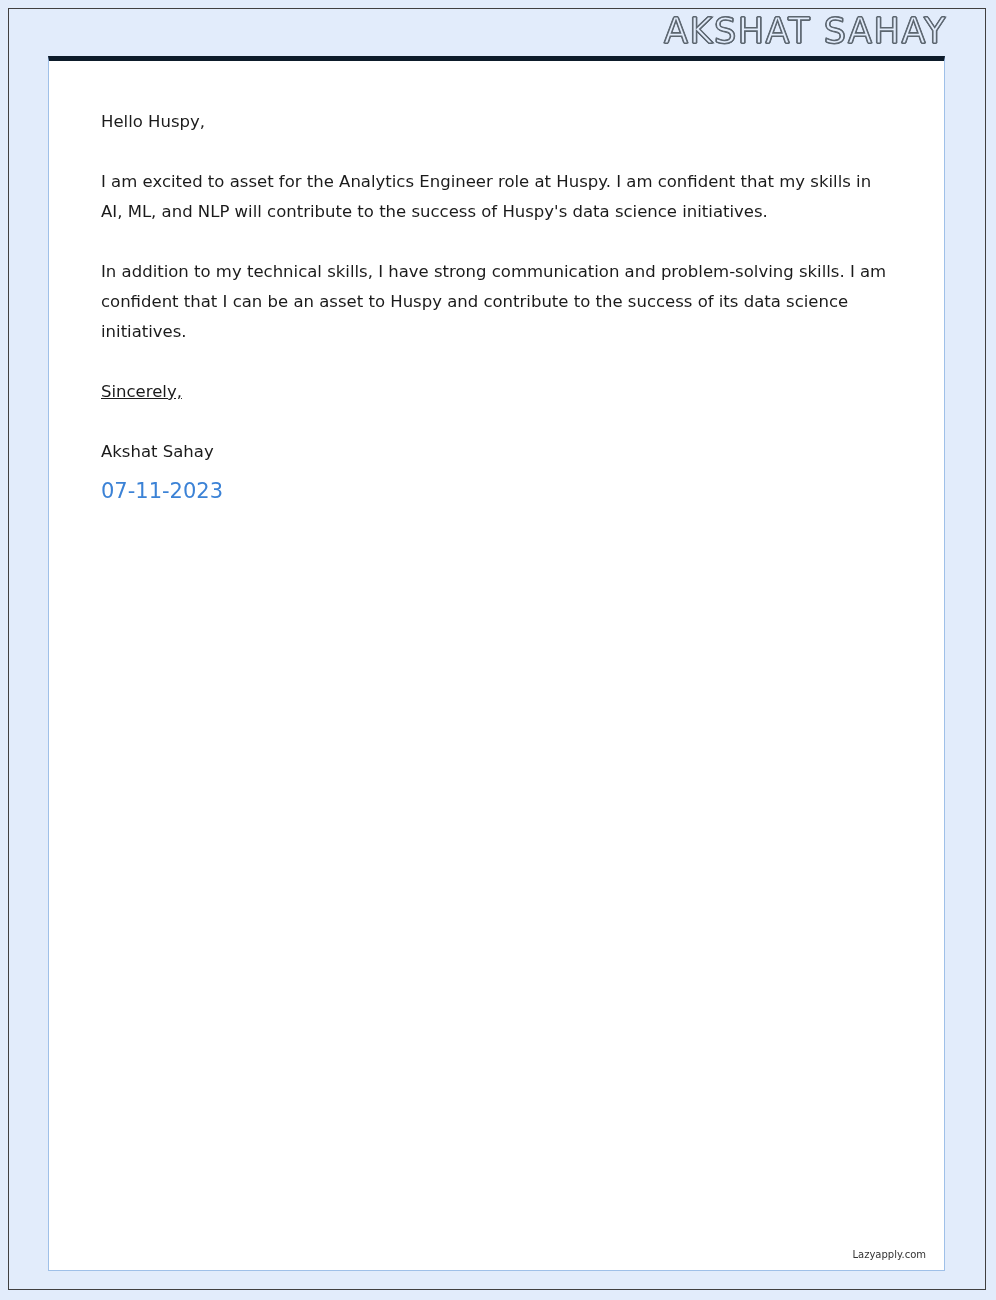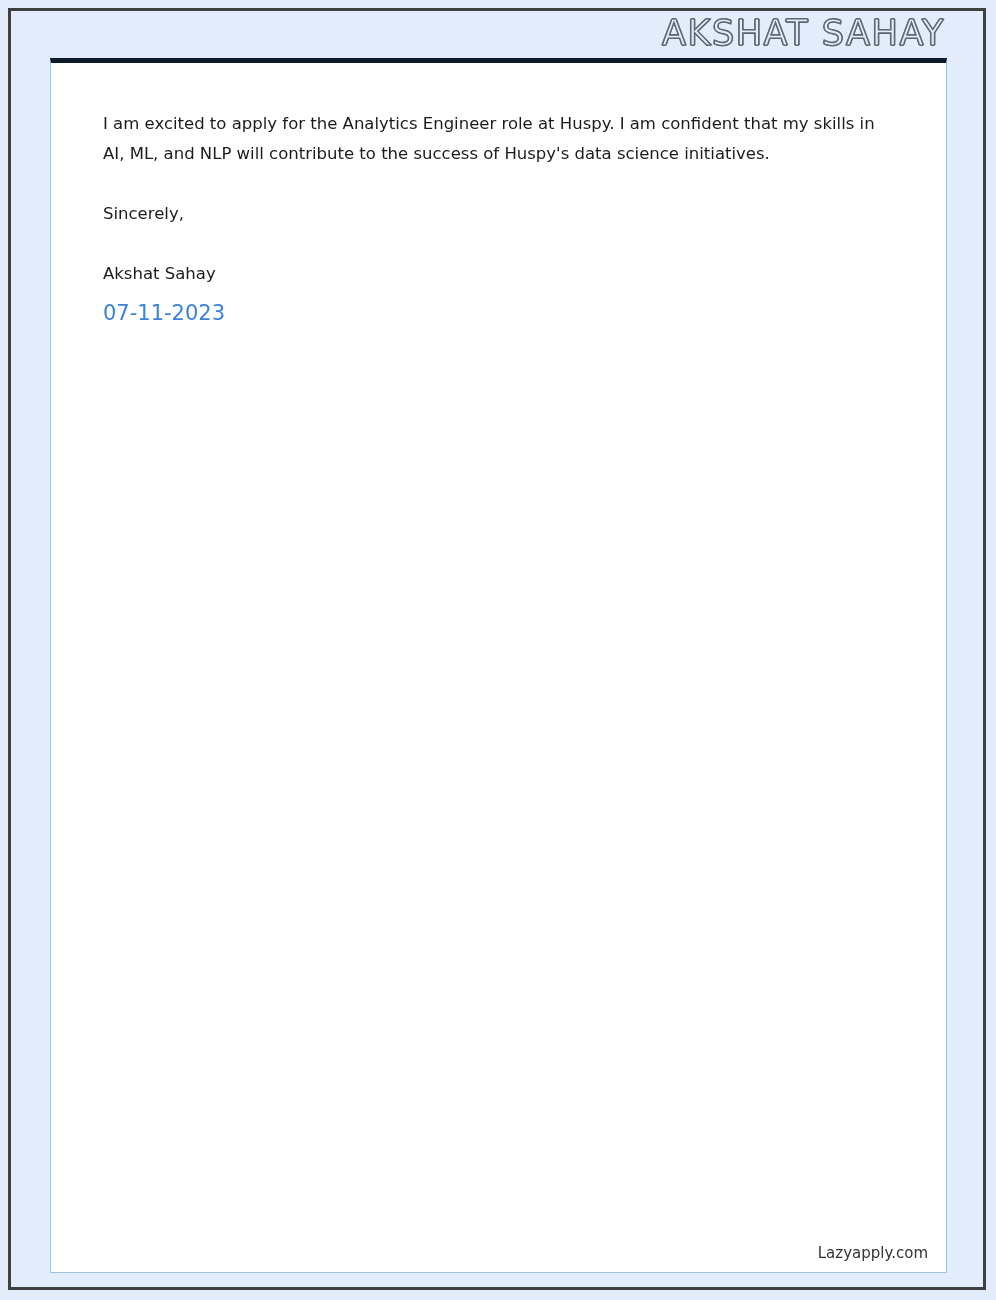--- a/index.html
+++ b/index.html
@@ -16,21 +16,21 @@
     position: relative;
     width: 996px;
     height: 1300px;
     background: #e2ecfb;
     padding: 8px 10px 10px 8px;
   }
   .outer-frame {
     position: relative;
     width: 978px;
     height: 1282px;
-    border: 3px solid #404040;
+    border: 1px solid #404040;
     background: #e2ecfb;
   }
   .header {
     position: absolute;
     top: 0;
     left: 0;
     right: 0;
     height: 48px;
     background: #e2ecfb;
     display: flex;
@@ -68,49 +68,51 @@
     font-size: 16.5px;
     line-height: 30px;
     color: #1b1b1b;
     font-family: "DejaVu Sans", sans-serif;
   }
   .para {
     margin-bottom: 30px;
     max-width: 800px;
   }
   .para:last-of-type { margin-bottom: 0; }
-  .signoff { margin-bottom: 30px; }
+  .signoff { margin-bottom: 30px; text-decoration: underline; }
   .signer { margin-bottom: 9px; }
   .date {
     color: #3b82d6;
     font-size: 21px;
     line-height: 30px;
   }
   .footer-brand {
     position: absolute;
     right: 18px;
     bottom: 10px;
-    font-size: 15px;
+    font-size: 10px;
     color: #333333;
     font-family: "DejaVu Sans", sans-serif;
   }
 </style>
 </head>
 <body>
 
 <div class="page">
   <div class="outer-frame">
 
     <div class="header">
       <div class="name-title">AKSHAT SAHAY</div>
     </div>
 
     <div class="letter-sheet">
       <div class="body-text">
-        <p class="para">I am excited to apply for the Analytics Engineer role at Huspy. I am confident that my skills in AI, ML, and NLP will contribute to the success of Huspy's data science initiatives.</p>
+        <p class="para">Hello Huspy,</p>
+        <p class="para">I am excited to asset for the Analytics Engineer role at Huspy. I am confident that my skills in AI, ML, and NLP will contribute to the success of Huspy's data science initiatives.</p>
+        <p class="para">In addition to my technical skills, I have strong communication and problem-solving skills. I am confident that I can be an asset to Huspy and contribute to the success of its data science initiatives.</p>
         <p class="signoff">Sincerely,</p>
         <p class="signer">Akshat Sahay</p>
         <p class="date">07-11-2023</p>
       </div>
       <div class="footer-brand">Lazyapply.com</div>
     </div>
 
   </div>
 </div>
 

